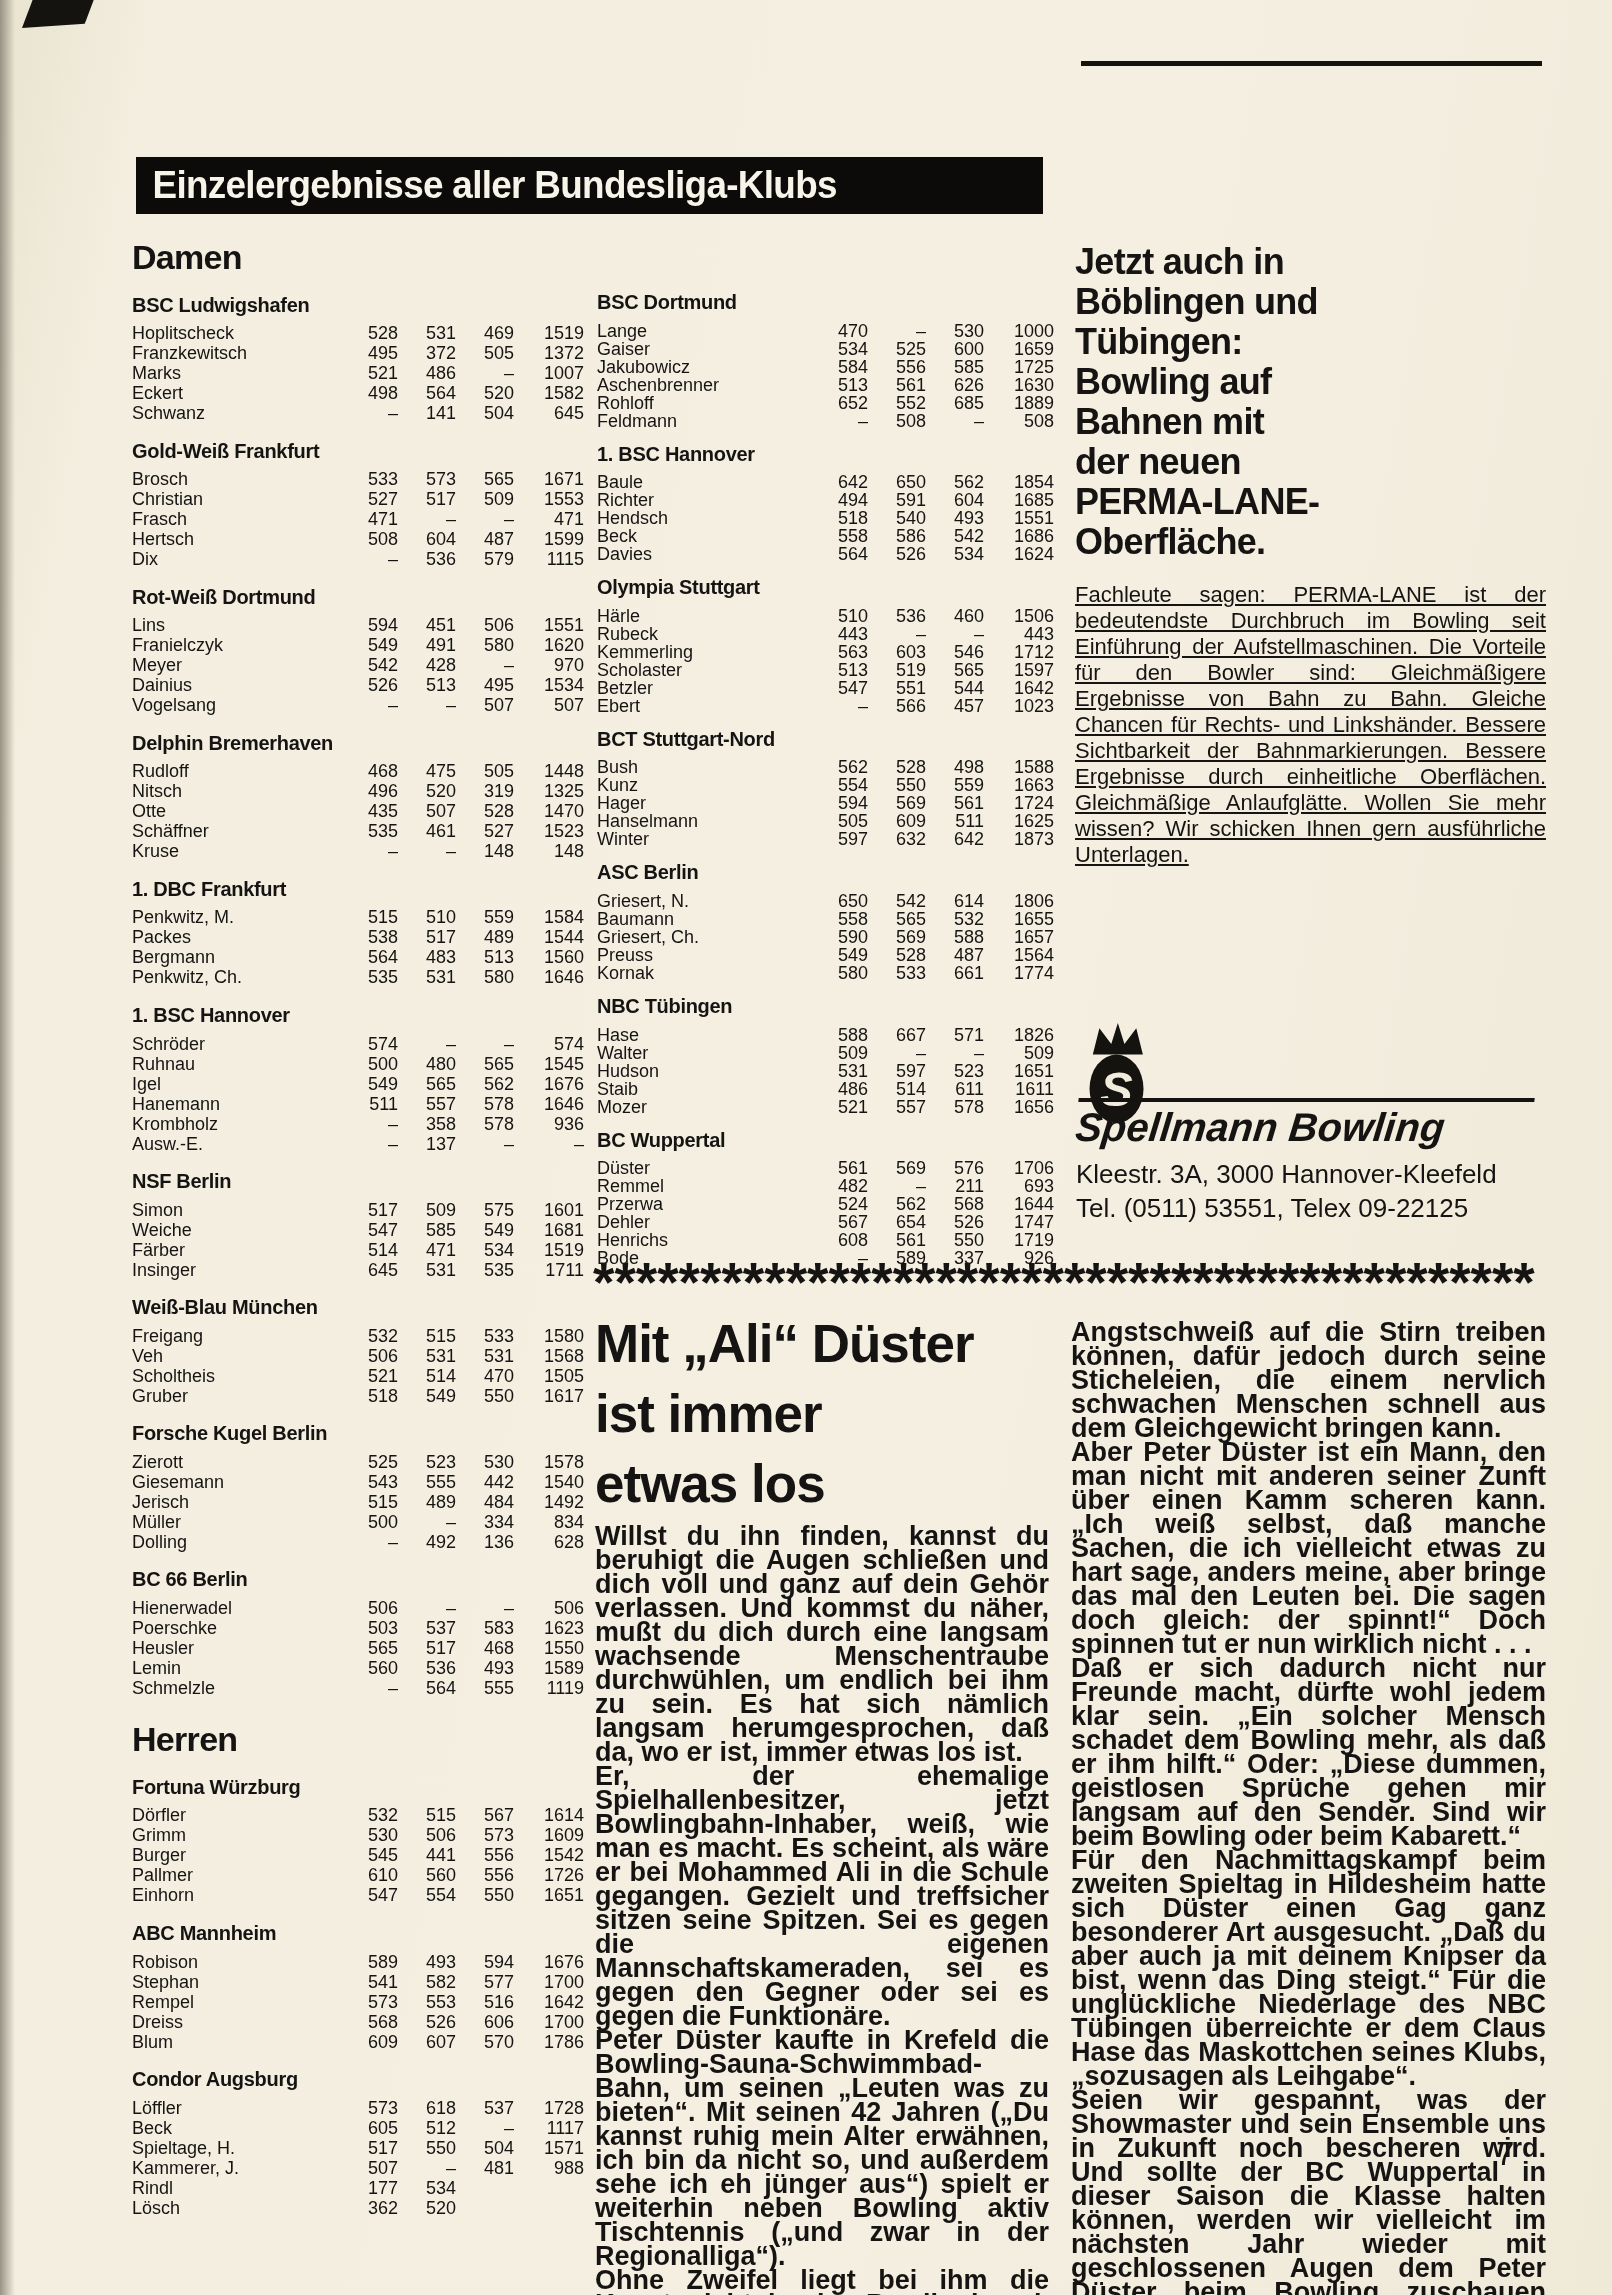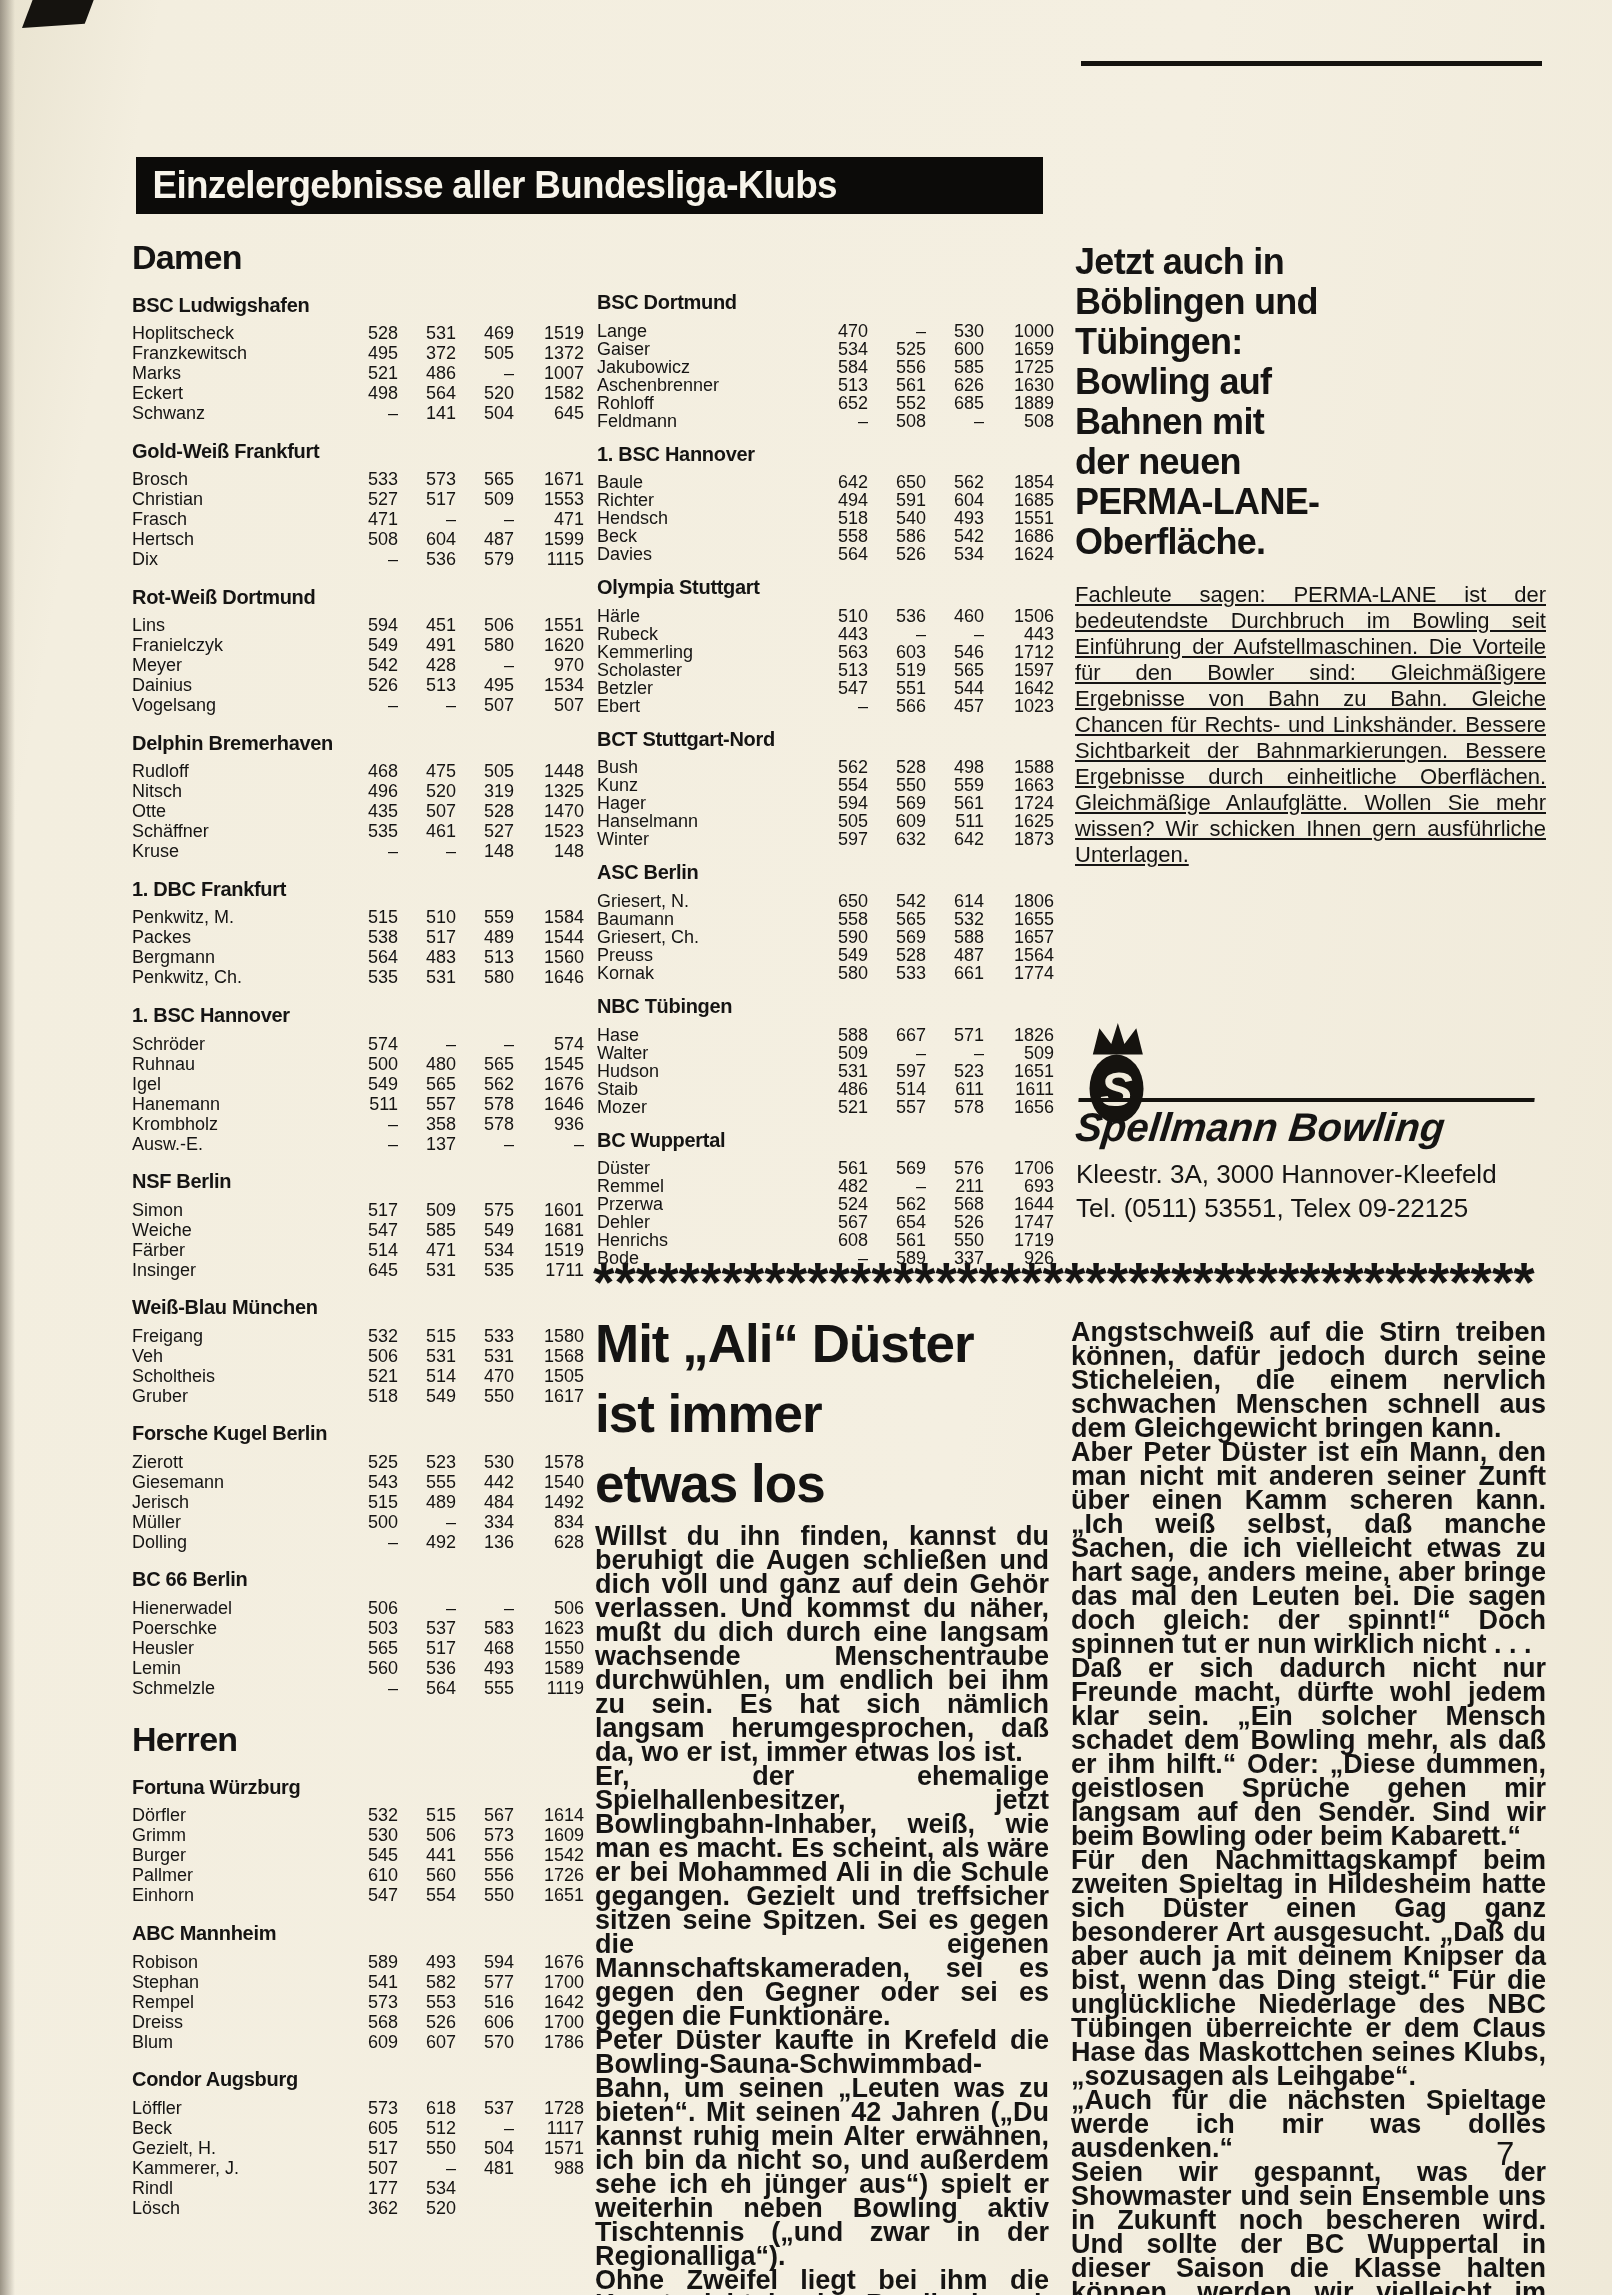--- a/index.html
+++ b/index.html
@@ -741,21 +741,21 @@
         <span class="tname">Beck</span>
         <span class="tv">605</span>
         <span class="tv">512</span>
         <span class="tv">–</span>
         <span class="tv">1117</span>
       </div>
     </div>
       <div class="block">
 
       <div class="trow">
-        <span class="tname">Gezielt, H.</span>
+        <span class="tname">Spieltage, H.</span>
         <span class="tv">517</span>
         <span class="tv">550</span>
         <span class="tv">504</span>
         <span class="tv">1571</span>
       </div>
     </div>
       <div class="block">
 
       <div class="trow">
         <span class="tname">Kammerer, J.</span>
@@ -1246,19 +1246,18 @@
       <p>Peter Düster kaufte in Krefeld die Bowling-Sauna-Schwimmbad-Bahn, um seinen „Leuten was zu bieten“. Mit seinen 42 Jahren („Du kannst ruhig mein Alter erwähnen, ich bin da nicht so, und außerdem sehe ich eh jünger aus“) spielt er weiterhin neben Bowling aktiv Tischtennis („und zwar in der Regionalliga“).</p>
       <p>Ohne Zweifel liegt bei ihm die Kunst nicht in der Bowlingkugel, sondern im Sprechen. Mit seinen – normalen – Ergebnissen wird er wohl kaum einem deutschen Spitzenspieler den</p>
     </div>
 
   <div class="article-col article-col2">
 
   <p>Angstschweiß auf die Stirn treiben können, dafür jedoch durch seine Sticheleien, die einem nervlich schwachen Menschen schnell aus dem Gleichgewicht bringen kann.</p>
       <p>Aber Peter Düster ist ein Mann, den man nicht mit anderen seiner Zunft über einen Kamm scheren kann. „Ich weiß selbst, daß manche Sachen, die ich vielleicht etwas zu hart sage, anders meine, aber bringe das mal den Leuten bei. Die sagen doch gleich: der spinnt!“ Doch spinnen tut er nun wirklich nicht . . .</p>
       <p>Daß er sich dadurch nicht nur Freunde macht, dürfte wohl jedem klar sein. „Ein solcher Mensch schadet dem Bowling mehr, als daß er ihm hilft.“ Oder: „Diese dummen, geistlosen Sprüche gehen mir langsam auf den Sender. Sind wir beim Bowling oder beim Kabarett.“</p>
       <p>Für den Nachmittagskampf beim zweiten Spieltag in Hildesheim hatte sich Düster einen Gag ganz besonderer Art ausgesucht. „Daß du aber auch ja mit deinem Knipser da bist, wenn das Ding steigt.“ Für die unglückliche Niederlage des NBC Tübingen überreichte er dem Claus Hase das Maskottchen seines Klubs, „sozusagen als Leihgabe“.</p>
-      <p>„Auch für die nächsten Spieltage werde ich mir was dolles ausdenken.“</p>
       <p>Seien wir gespannt, was der Showmaster und sein Ensemble uns in Zukunft noch bescheren wird. Und sollte der BC Wuppertal in dieser Saison die Klasse halten können, werden wir vielleicht im nächsten Jahr wieder mit geschlossenen Augen dem Peter Düster beim Bowling zuschauen dürfen . . .</p>
     </div>
 
   <div class="page-number">7</div>
 </div>
 
 
 </body></html>

